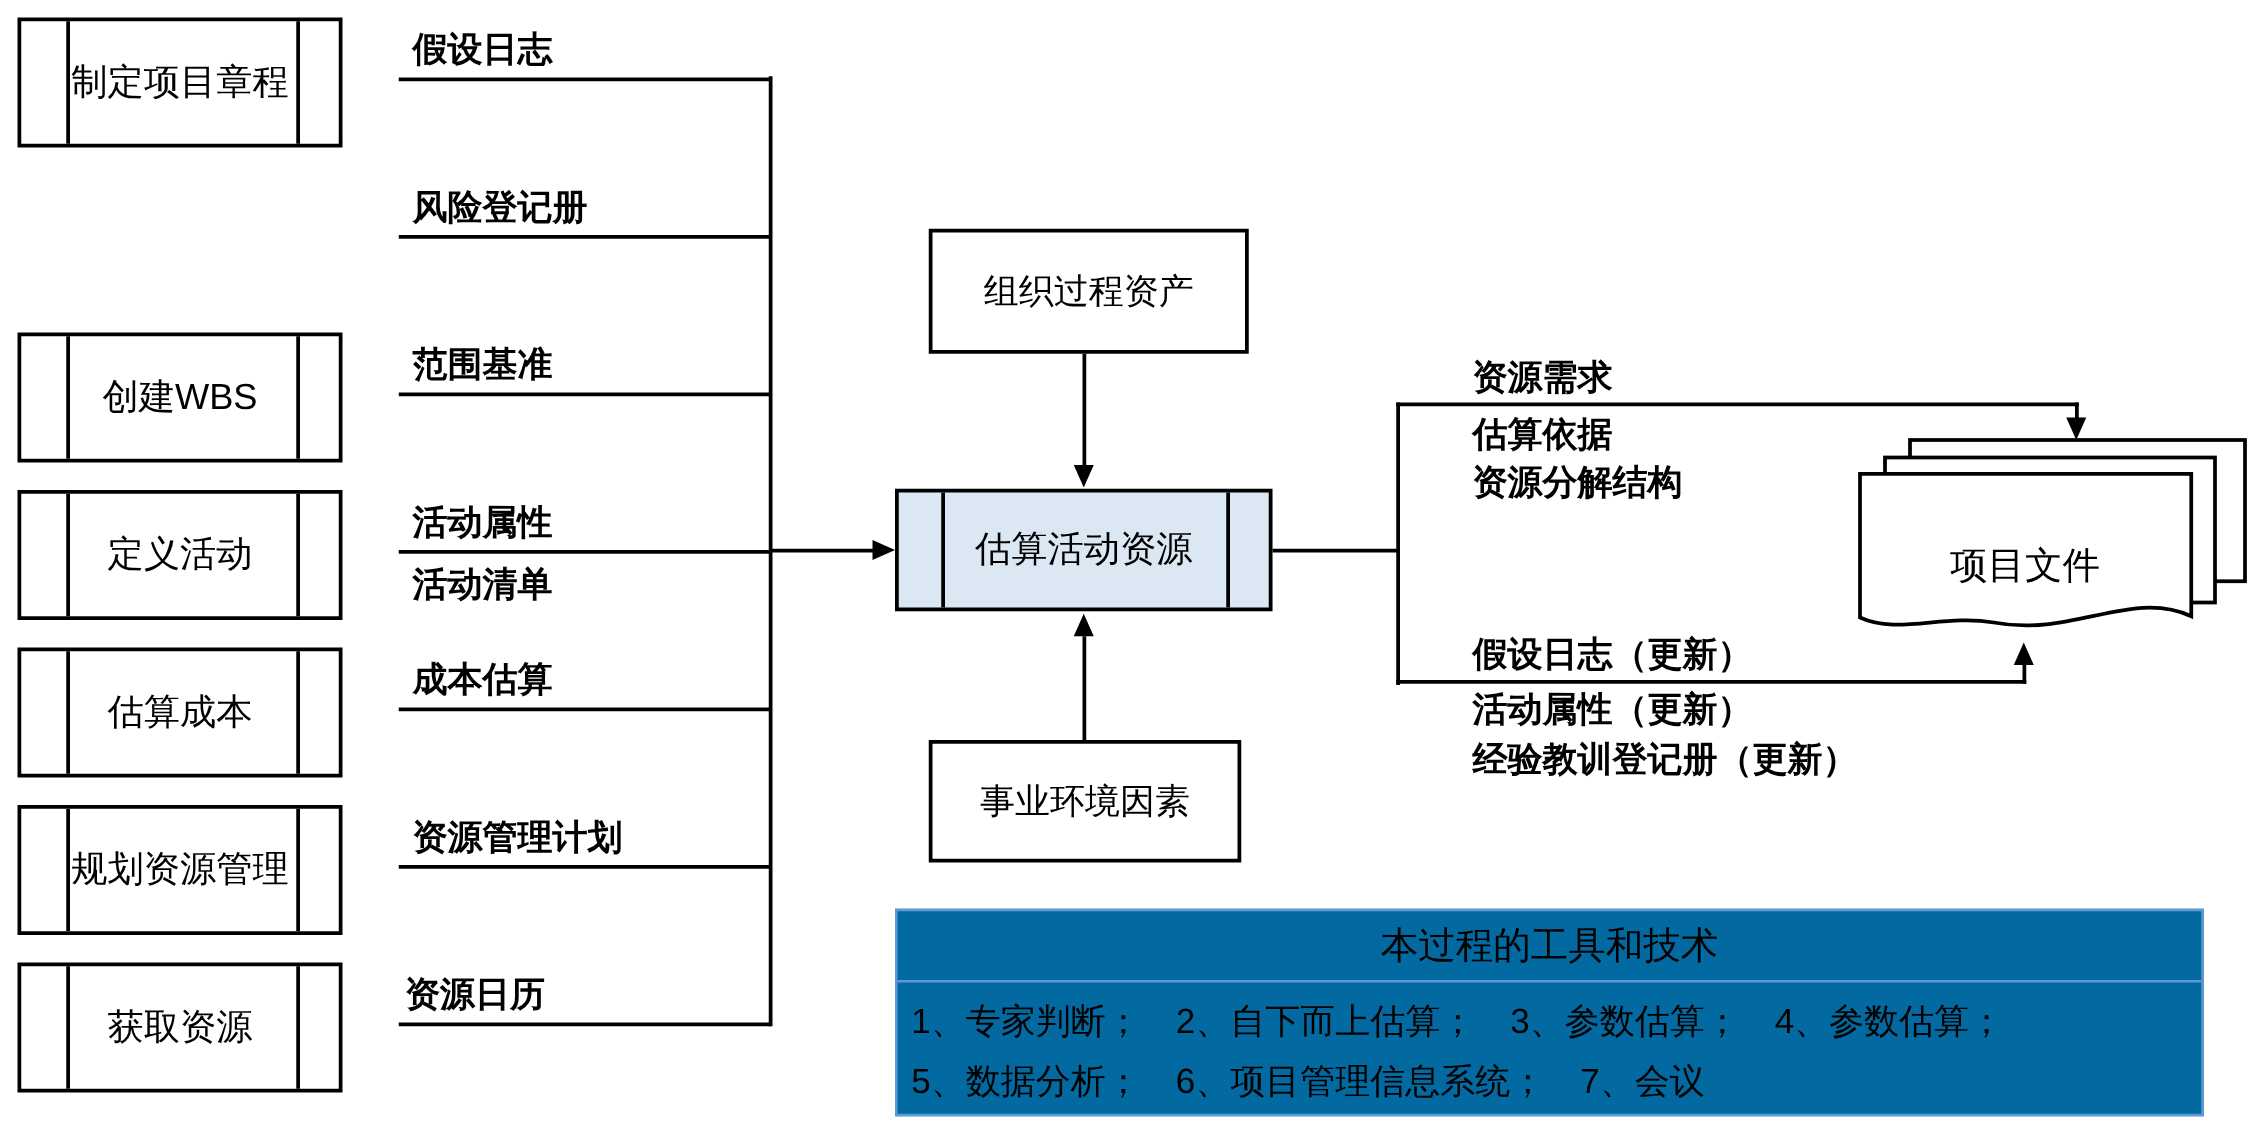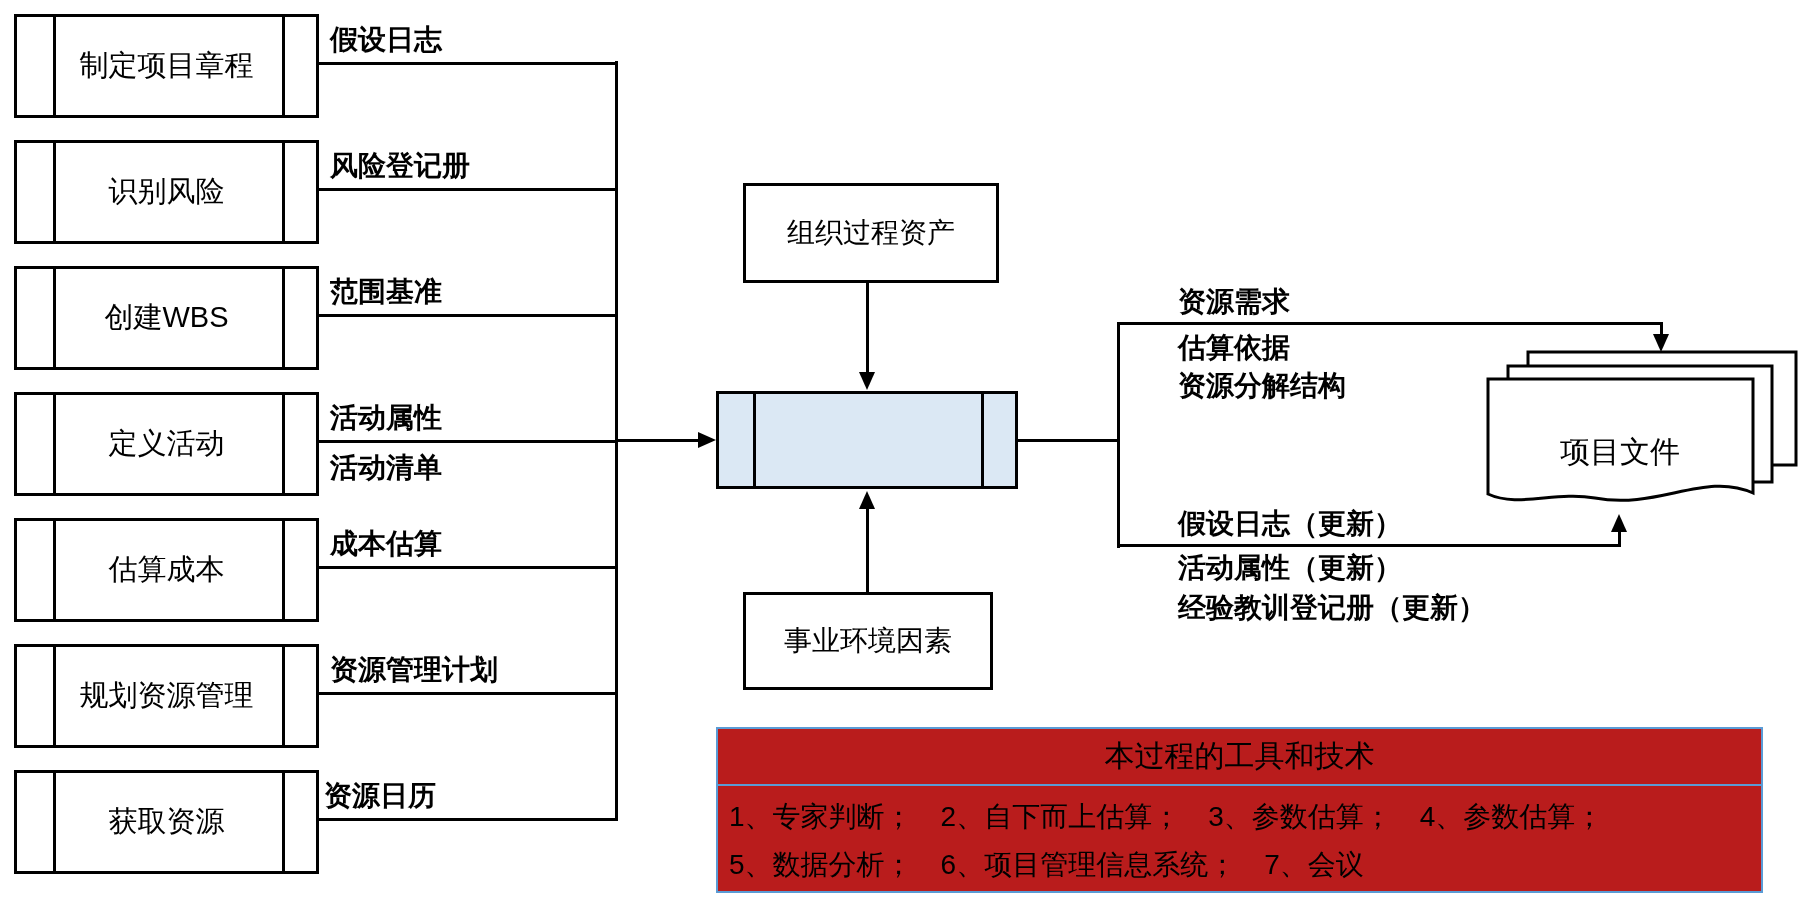--- a/index.html
+++ b/index.html
@@ -9,21 +9,21 @@
   }
   
   .hline{position:absolute;height:3px;background:#000;}
   .vline{position:absolute;width:3px;background:#000;}
   
   .ah-right{position:absolute;width:0;height:0;border-top:8px solid transparent;border-bottom:8px solid transparent;border-left:18px solid #000;}
   .ah-down{position:absolute;width:0;height:0;border-left:8px solid transparent;border-right:8px solid transparent;border-top:18px solid #000;}
   .ah-up{position:absolute;width:0;height:0;border-left:8px solid transparent;border-right:8px solid transparent;border-bottom:18px solid #000;}
   
   .pbox{
-    position:absolute;left:14px;width:305px;height:104px;border:3px solid #000;
+    position:absolute;left:14px;width:260px;height:104px;border:3px solid #000;
     box-sizing:border-box;display:flex;align-items:center;justify-content:center;
     background:#fff;font-size:29px;
   }
   .pbox .inl{position:absolute;top:0;bottom:0;left:36px;width:3px;background:#000;}
   .pbox .inr{position:absolute;top:0;bottom:0;right:31px;width:3px;background:#000;}
   
   .cbox{
     position:absolute;border:3px solid #000;box-sizing:border-box;background:#fff;
     display:flex;align-items:center;justify-content:center;font-size:28px;
   }
@@ -33,43 +33,38 @@
     border:3px solid #000;box-sizing:border-box;background:#dbe8f4;
     display:flex;align-items:center;justify-content:center;font-size:29px;
   }
   .mainbox .inl{position:absolute;top:0;bottom:0;left:34px;width:3px;background:#000;}
   .mainbox .inr{position:absolute;top:0;bottom:0;right:31px;width:3px;background:#000;}
   
   .olabel{position:absolute;font-size:28px;white-space:nowrap;line-height:36px;font-weight:bold;}
   
   .tools{
     position:absolute;left:716px;top:727px;width:1047px;height:166px;
-    border:2px solid #5b9bd5;box-sizing:border-box;background:#b91c1c;
+    border:2px solid #5b9bd5;box-sizing:border-box;background:#0369a1;
   }
   .tools .thead{
     height:57px;border-bottom:2px solid #5b9bd5;box-sizing:border-box;
     display:flex;align-items:center;justify-content:center;font-size:30px;
   }
   .tools .tbody{padding:7px 11px 0 11px;font-size:28px;line-height:48px;white-space:nowrap;}
   .docsvg{position:absolute;left:1480px;top:345px;}
 </style>
 </head>
 <body>
 
 <div class="canvas">
 
   <div class="pbox" style="top:14px">
     <i class="inl"></i>
       <i class="inr"></i>
     <span>制定项目章程</span>
-  </div>
-  <div class="pbox" style="top:140px">
-    <i class="inl"></i>
-      <i class="inr"></i>
-    <span>识别风险</span>
   </div>
   <div class="pbox" style="top:266px">
     <i class="inl"></i>
       <i class="inr"></i>
     <span>创建WBS</span>
   </div>
   <div class="pbox" style="top:392px">
     <i class="inl"></i>
       <i class="inr"></i>
     <span>定义活动</span>
@@ -113,20 +108,21 @@
 
   <div class="cbox" style="left:743px;top:183px;width:256px;height:100px">
     <span>组织过程资产</span>
   </div>
   <div class="vline" style="left:866px;top:283px;height:90px"></div>
   <div class="ah-down" style="left:859px;top:372px"></div>
 
   <div class="mainbox">
     <i class="inl"></i>
       <i class="inr"></i>
+    <span>估算活动资源</span>
   </div>
 
   <div class="ah-up" style="left:859px;top:491px"></div>
   <div class="vline" style="left:866px;top:509px;height:83px"></div>
   <div class="cbox" style="left:743px;top:592px;width:250px;height:98px">
     <span>事业环境因素</span>
   </div>
 
   <div class="hline" style="left:1018px;top:439px;width:101px"></div>
   <div class="vline" style="left:1117px;top:322px;height:226px"></div>

